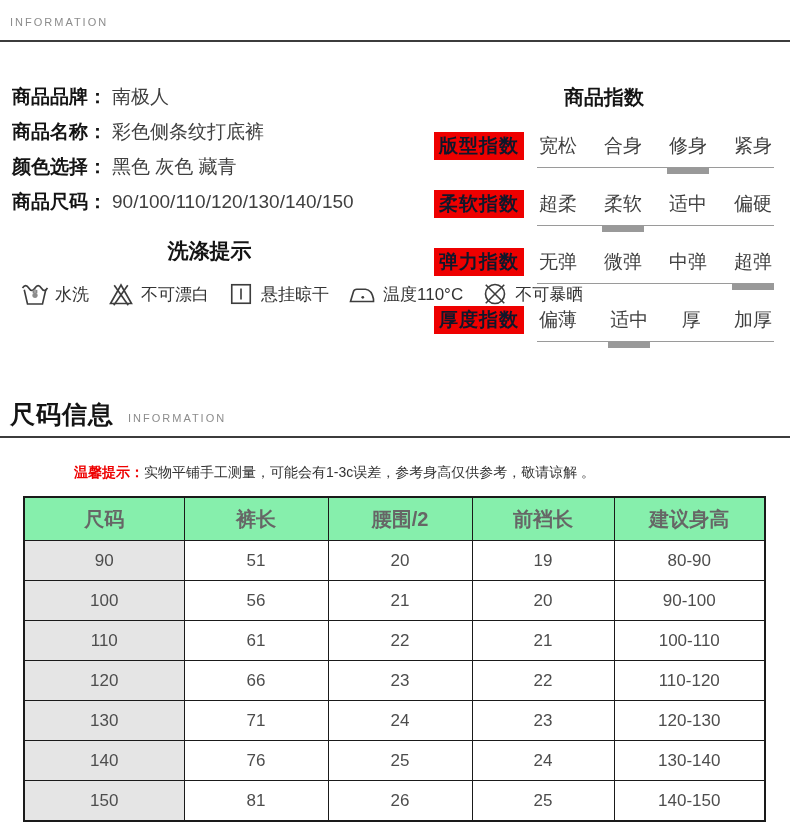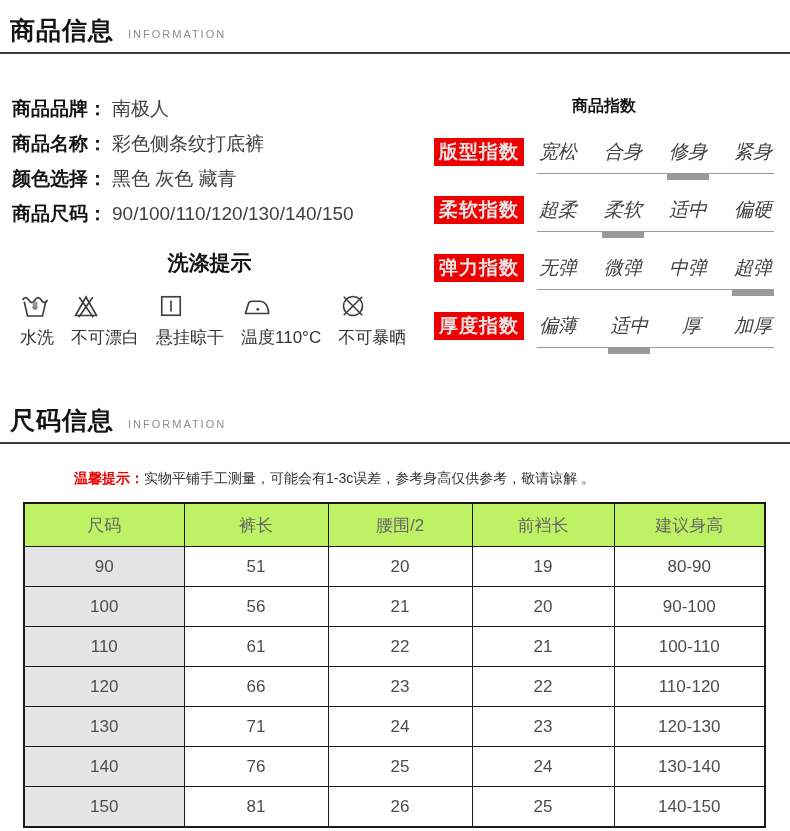--- a/index.html
+++ b/index.html
@@ -12,50 +12,49 @@
   .sec-title{font-size:25px;font-weight:bold;color:#141414;letter-spacing:1px;line-height:28px;}
   .sec-sub{font-size:11px;color:#8c8c8c;letter-spacing:2px;padding-bottom:4px;}
   
   .top-area{display:flex;padding-top:42px;}
   .left-col{width:430px;box-sizing:border-box;padding-left:12px;}
   .attr-row{font-size:19px;line-height:26px;margin:0 0 9px 0;white-space:nowrap;}
   .attr-label{font-weight:bold;color:#141414;text-align:right;}
   .attr-value{color:#404040;margin-left:5px;}
   .wash-title{font-size:21px;font-weight:bold;color:#141414;text-align:center;width:395px;margin:22px 0 14px 0;}
   .wash-icons{display:flex;align-items:flex-end;gap:17px;padding-left:8px;}
-  .wash-item{display:flex;flex-direction:column;align-items:flex-start;gap:5px;}
+  .wash-item{display:flex;flex-direction:row;align-items:center;gap:5px;}
   .wash-item svg{display:block;}
   .wash-label{font-size:17px;color:#333;white-space:nowrap;}
   
   .right-col{flex:1;box-sizing:border-box;padding:0 16px 0 4px;}
-  .idx-title{font-size:16px;font-weight:bold;color:#141414;text-align:center;margin:0 0 21px 0;}
+  .idx-title{font-size:20px;font-weight:bold;color:#141414;text-align:center;margin:0 0 21px 0;}
   .idx-row{display:flex;align-items:flex-start;margin-bottom:22px;}
-  .idx-badge{background:#ee0000;color:#e5e5e5;font-weight:bold;font-size:19px;line-height:28px;padding:0 5px;letter-spacing:1px;flex:0 0 auto;}
+  .idx-badge{background:#ee0000;color:#0f172a;font-weight:bold;font-size:19px;line-height:28px;padding:0 5px;letter-spacing:1px;flex:0 0 auto;}
   .idx-options{flex:1;display:flex;justify-content:space-between;margin-left:13px;padding:2px 2px 9px 2px;border-bottom:1px solid #9a9a9a;font-size:19px;color:#404040;}
-  .opt{position:relative;line-height:24px;font-style:italic;}
+  .opt{position:relative;line-height:24px;}
   .opt.sel::after{content:"";position:absolute;left:50%;transform:translateX(-50%);bottom:-16px;width:42px;height:6px;background:#999;}
   
   .sec2{margin-top:16px;padding-top:20px;}
   .tips{margin:22px 0 0 74px;font-size:14px;line-height:24px;}
   .tips-label{color:#ee0000;font-weight:bold;}
   .tips-text{color:#333;}
   
   table.size-table{width:741px;margin:12px 0 0 23px;border-collapse:collapse;table-layout:fixed;border:2px solid #1a1a1a;}
   .size-table th,.size-table td{border:1px solid #1a1a1a;text-align:center;padding:0;}
-  .size-table th{background:#bef264;color:#666;font-weight:normal;font-size:17px;height:42px;}
+  .size-table th{background:#86efac;color:#666;font-weight:bold;font-size:20px;height:42px;}
   .size-table td{font-size:17px;color:#4d4d4d;height:39px;}
   .size-table td.first{background:#e5e5e5;}
 </style>
 </head>
 <body>
 
 <div class="page">
 
   <header class="sec-header">
-    <span class="sec-title">商品信息</span>
     <span class="sec-sub">INFORMATION</span>
   </header>
 
   <div class="top-area">
 
     <div class="left-col">
       <div class="attr-row">
         <span class="attr-label">商品品牌：</span><span class="attr-value">南极人</span>
       </div>
       <div class="attr-row">

